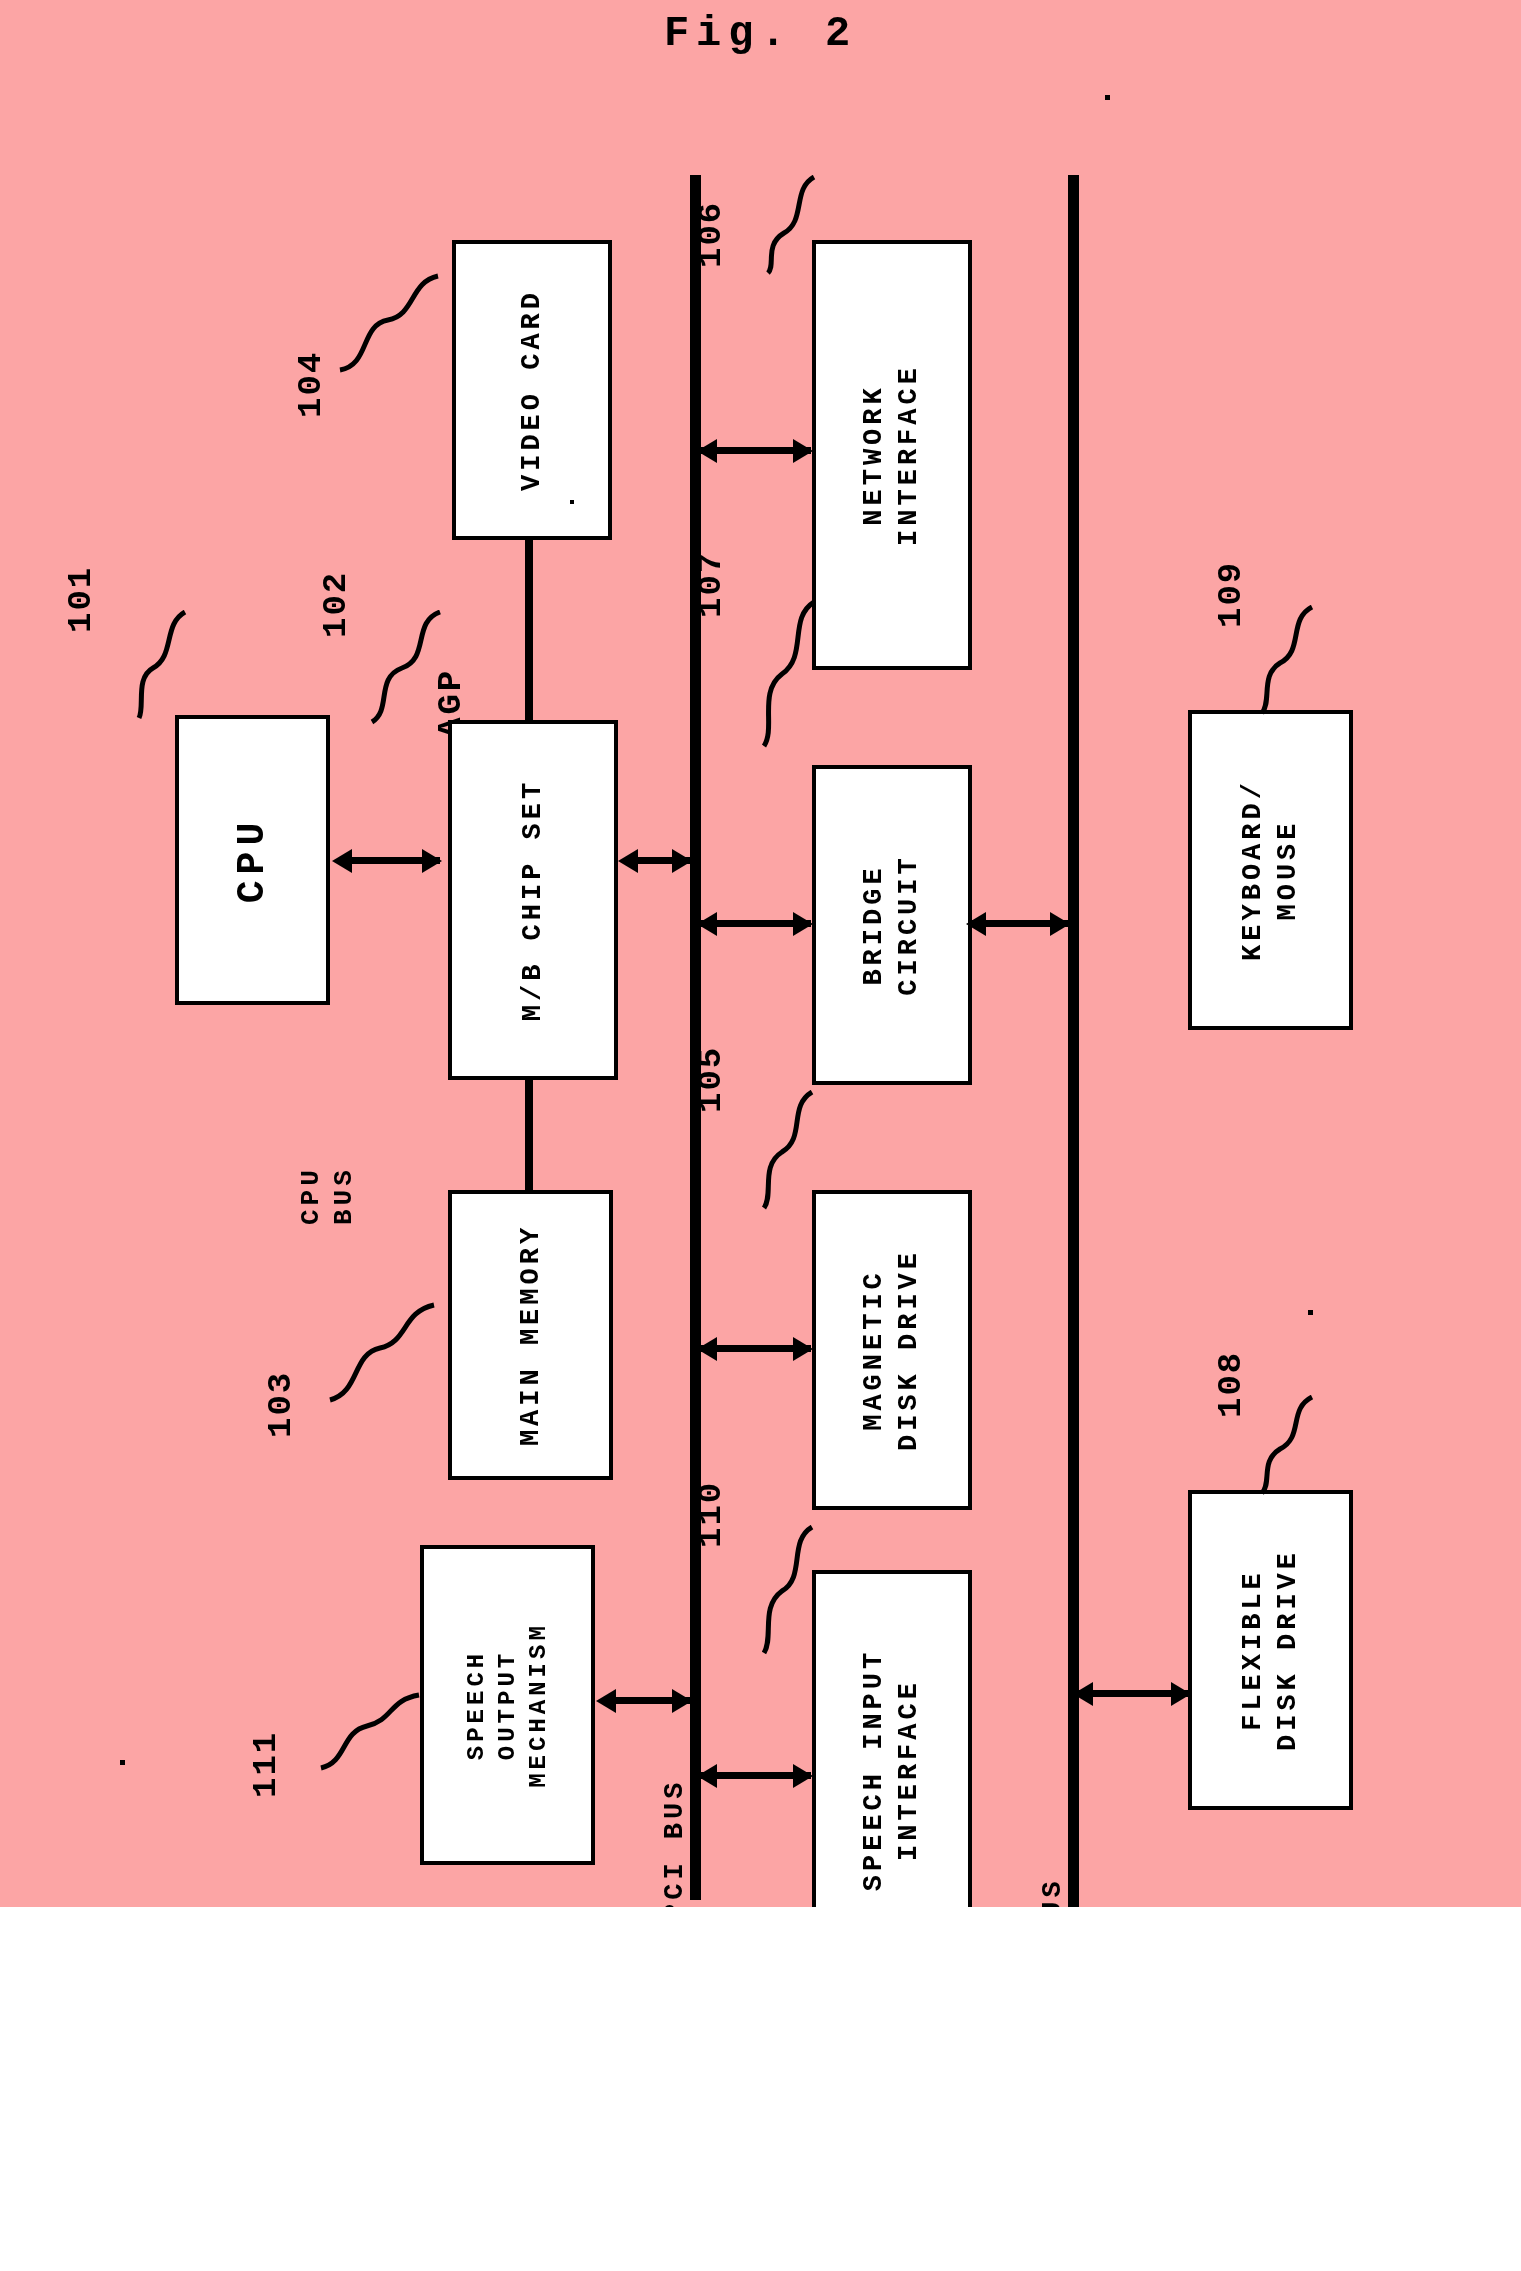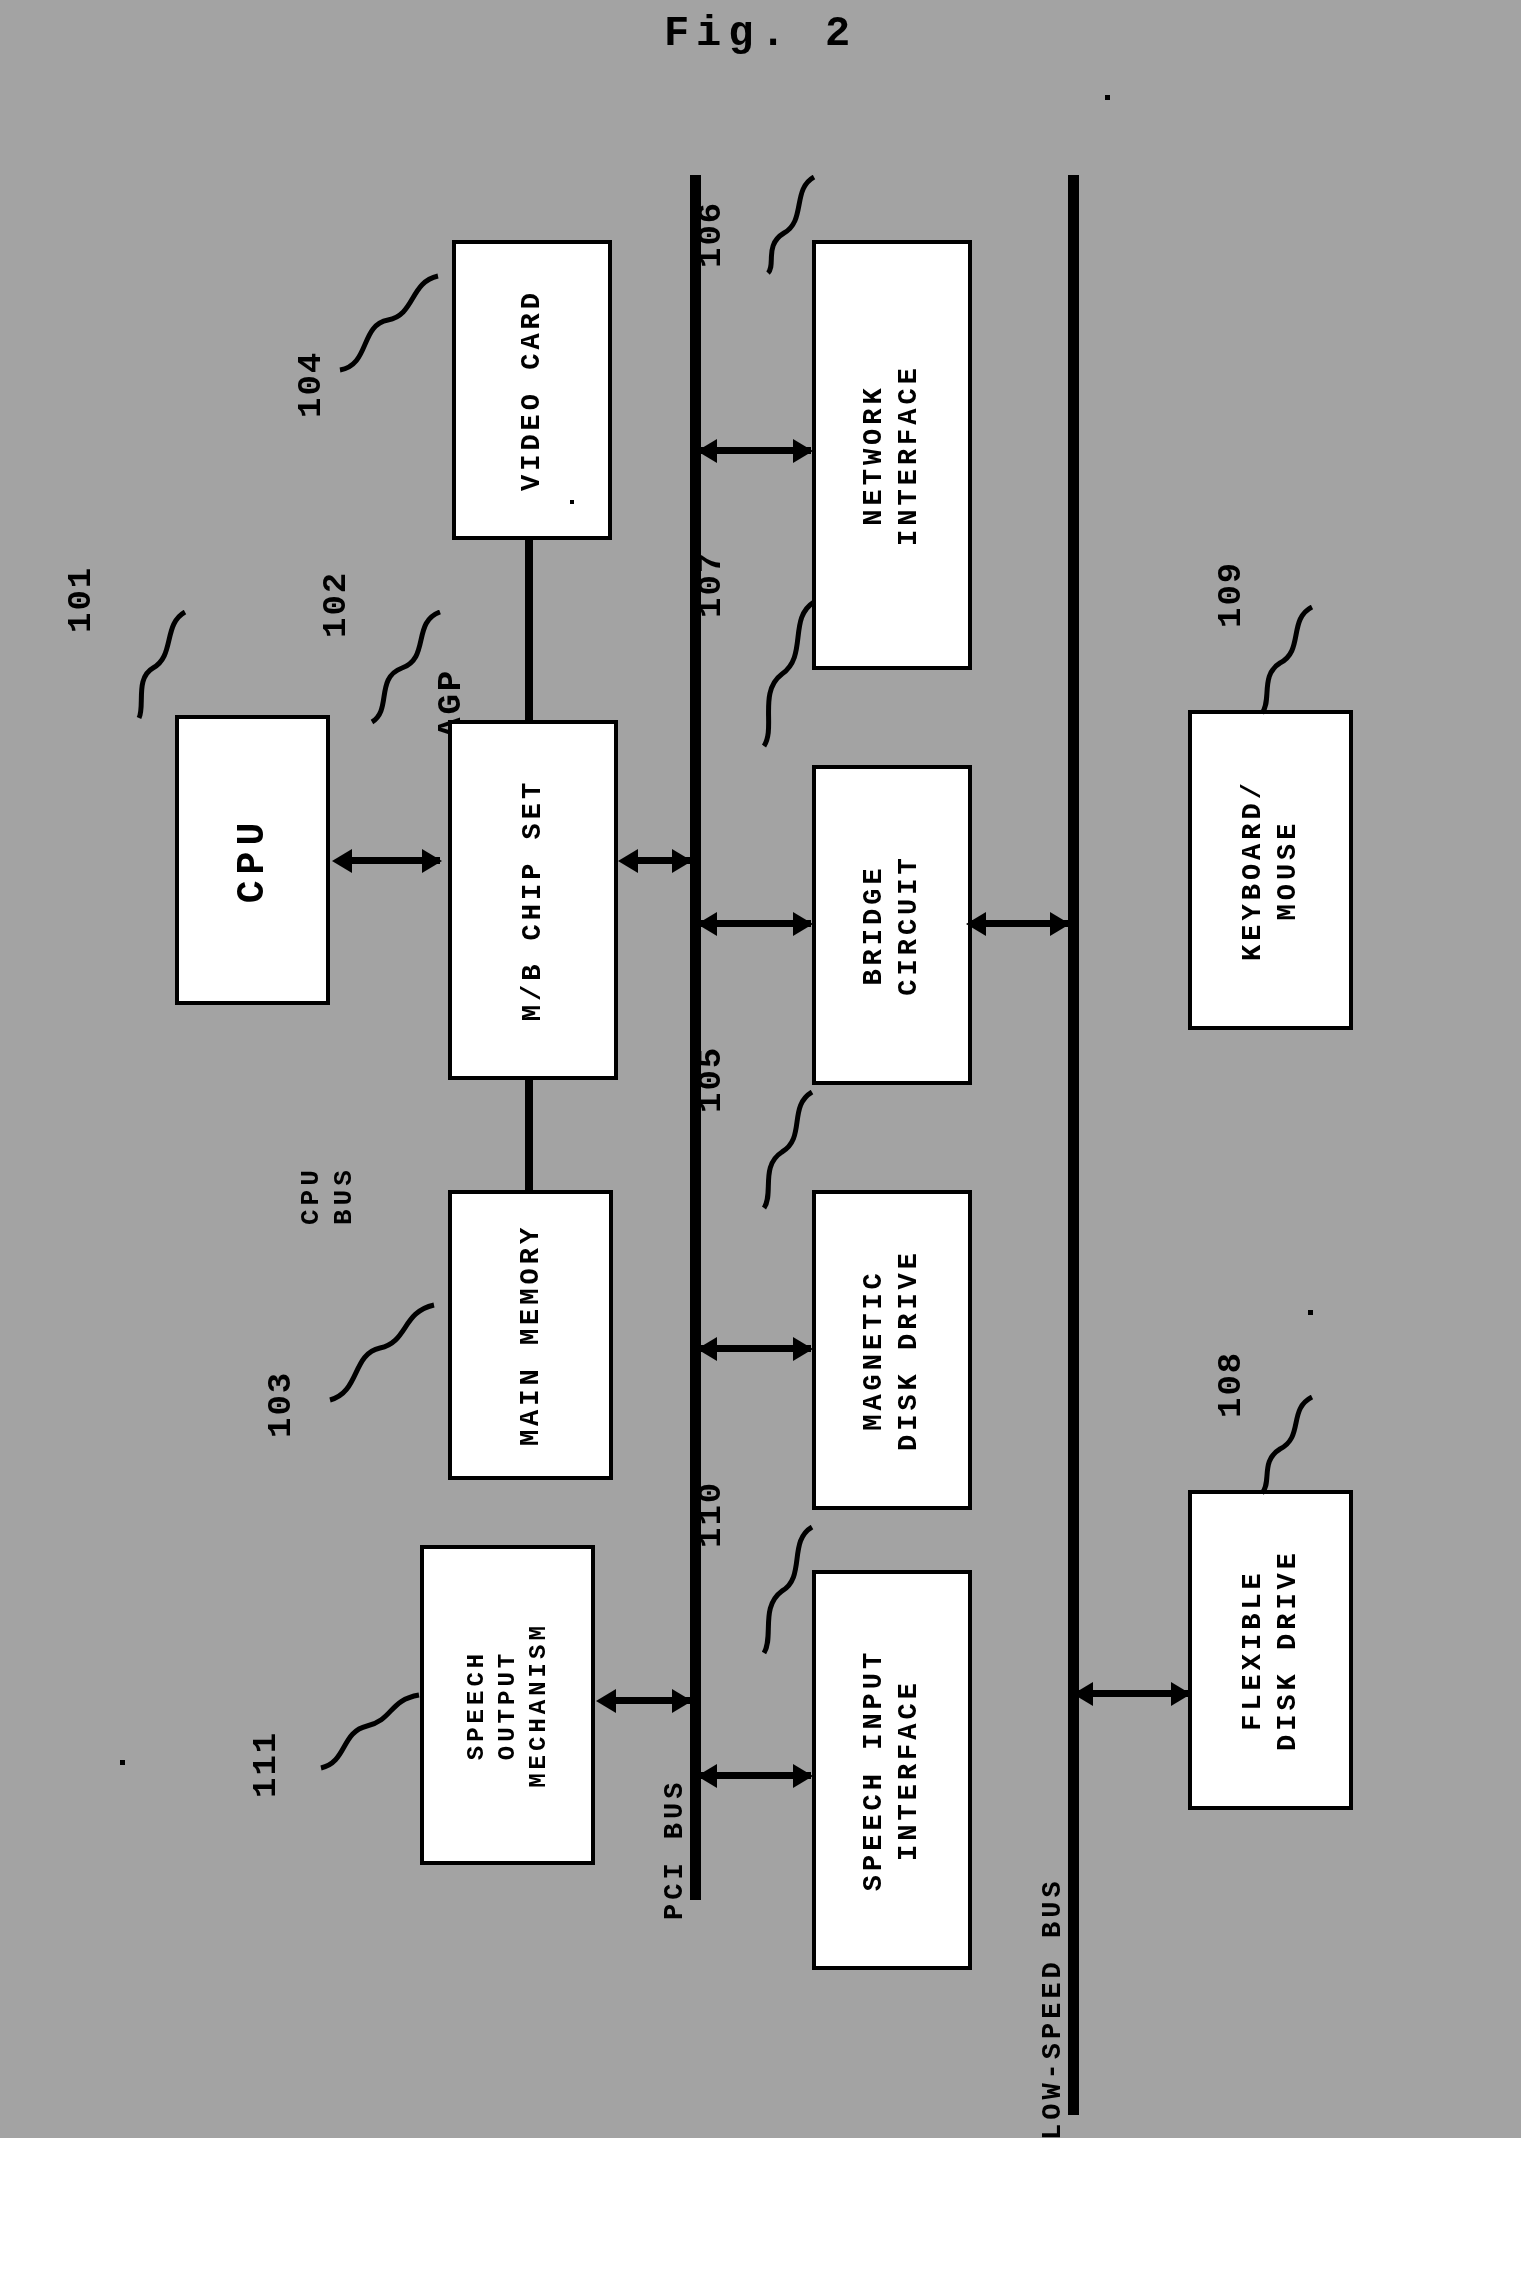--- a/index.html
+++ b/index.html
@@ -7,22 +7,22 @@
     padding: 0;
     background: #ffffff;
   }
   body {
     font-family: "Liberation Mono", "DejaVu Sans Mono", monospace;
     color: #000000;
   }
   #page {
     position: relative;
     width: 1521px;
-    height: 2138px;
-    background: #a3a3a3;
+    height: 1907px;
+    background: #fca5a5;
     overflow: hidden;
   }
 
   
   #fig-title {
     position: absolute;
     left: 0;
     top: 10px;
     width: 1521px;
     text-align: center;

